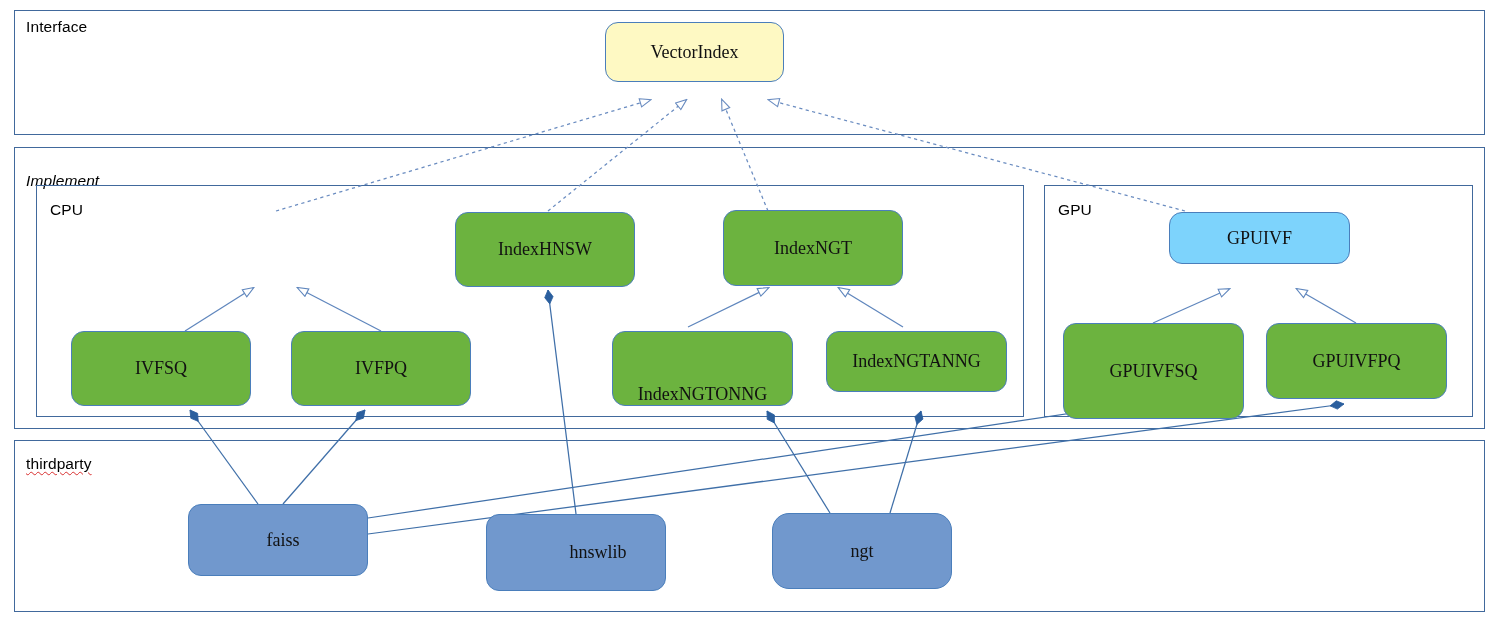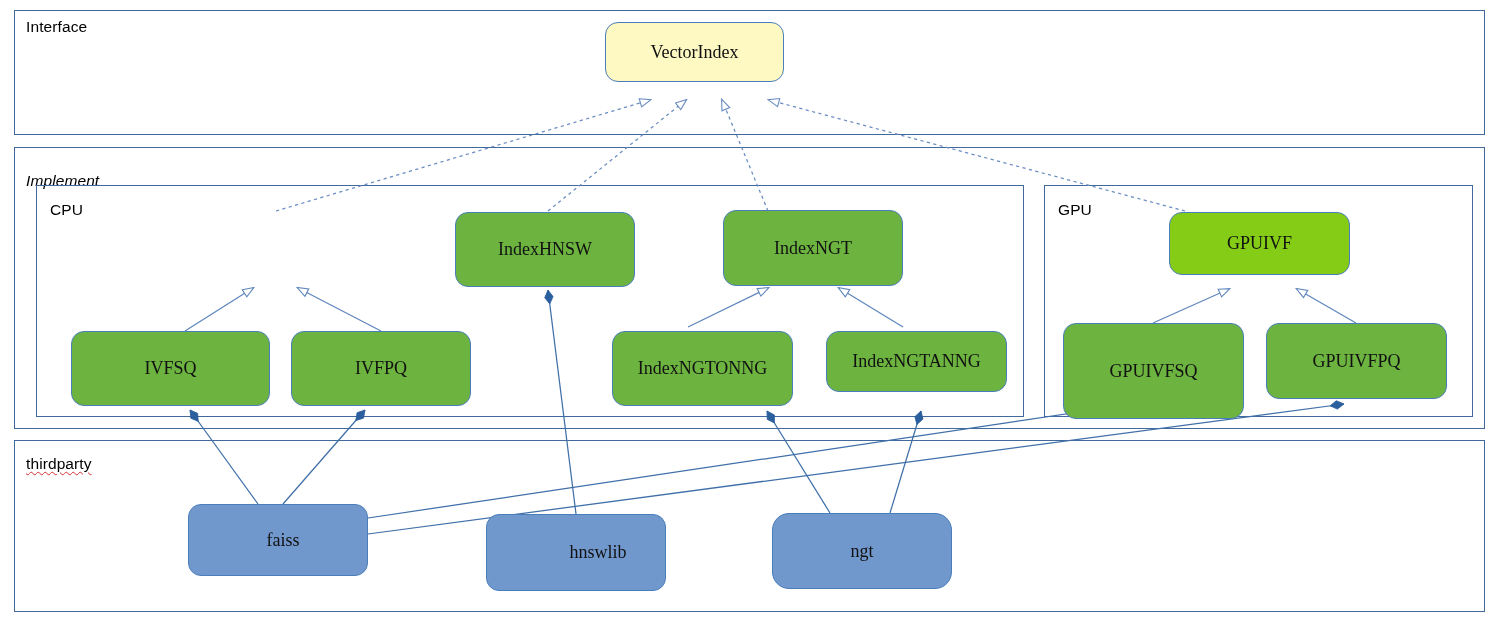--- a/index.html
+++ b/index.html
@@ -128,34 +128,34 @@
     <span class="node-label">VectorIndex</span>
   </div>
 
   <div class="node" style="left:455px; top:212px; width:180px; height:75px; background:#6cb33f;">
     <span class="node-label">IndexHNSW</span>
   </div>
   <div class="node" style="left:702px; top:210px; width:180px; height:76px; background:#6cb33f;margin-left:21px;">
     <span class="node-label">IndexNGT</span>
   </div>
 
-  <div class="node" style="left:71px; top:331px; width:199px; height:75px; background:#6cb33f;">
+  <div class="node" style="left:71px; top:331px; width:180px; height:75px; background:#6cb33f;">
     <span class="node-label">IVFSQ</span>
   </div>
   <div class="node" style="left:291px; top:331px; width:180px; height:75px; background:#6cb33f;">
     <span class="node-label">IVFPQ</span>
   </div>
-  <div class="node" style="left:612px; top:331px; width:181px; height:75px; background:#6cb33f;">
+  <div class="node" style="left:612px; top:331px; width:181px; height:75px; background:#6cb33f;align-items:flex-end;">
     <span class="node-label">IndexNGTONNG</span>
   </div>
   <div class="node" style="left:826px; top:331px; width:181px; height:61px; background:#6cb33f;">
     <span class="node-label">IndexNGTANNG</span>
   </div>
 
-  <div class="node" style="left:1169px; top:212px; width:181px; height:63px; background:#84cc16;text-align:right;">
+  <div class="node" style="left:1169px; top:212px; width:181px; height:52px; background:#7dd3fc;text-align:right;">
     <span class="node-label">GPUIVF</span>
   </div>
   <div class="node" style="left:1063px; top:323px; width:181px; height:96px; background:#6cb33f;">
     <span class="node-label">GPUIVFSQ</span>
   </div>
   <div class="node" style="left:1266px; top:323px; width:181px; height:76px; background:#6cb33f;">
     <span class="node-label">GPUIVFPQ</span>
   </div>
 
   <div class="node" style="left:188px; top:504px; width:180px; height:72px; background:#7198cd;padding-left:10px;">

